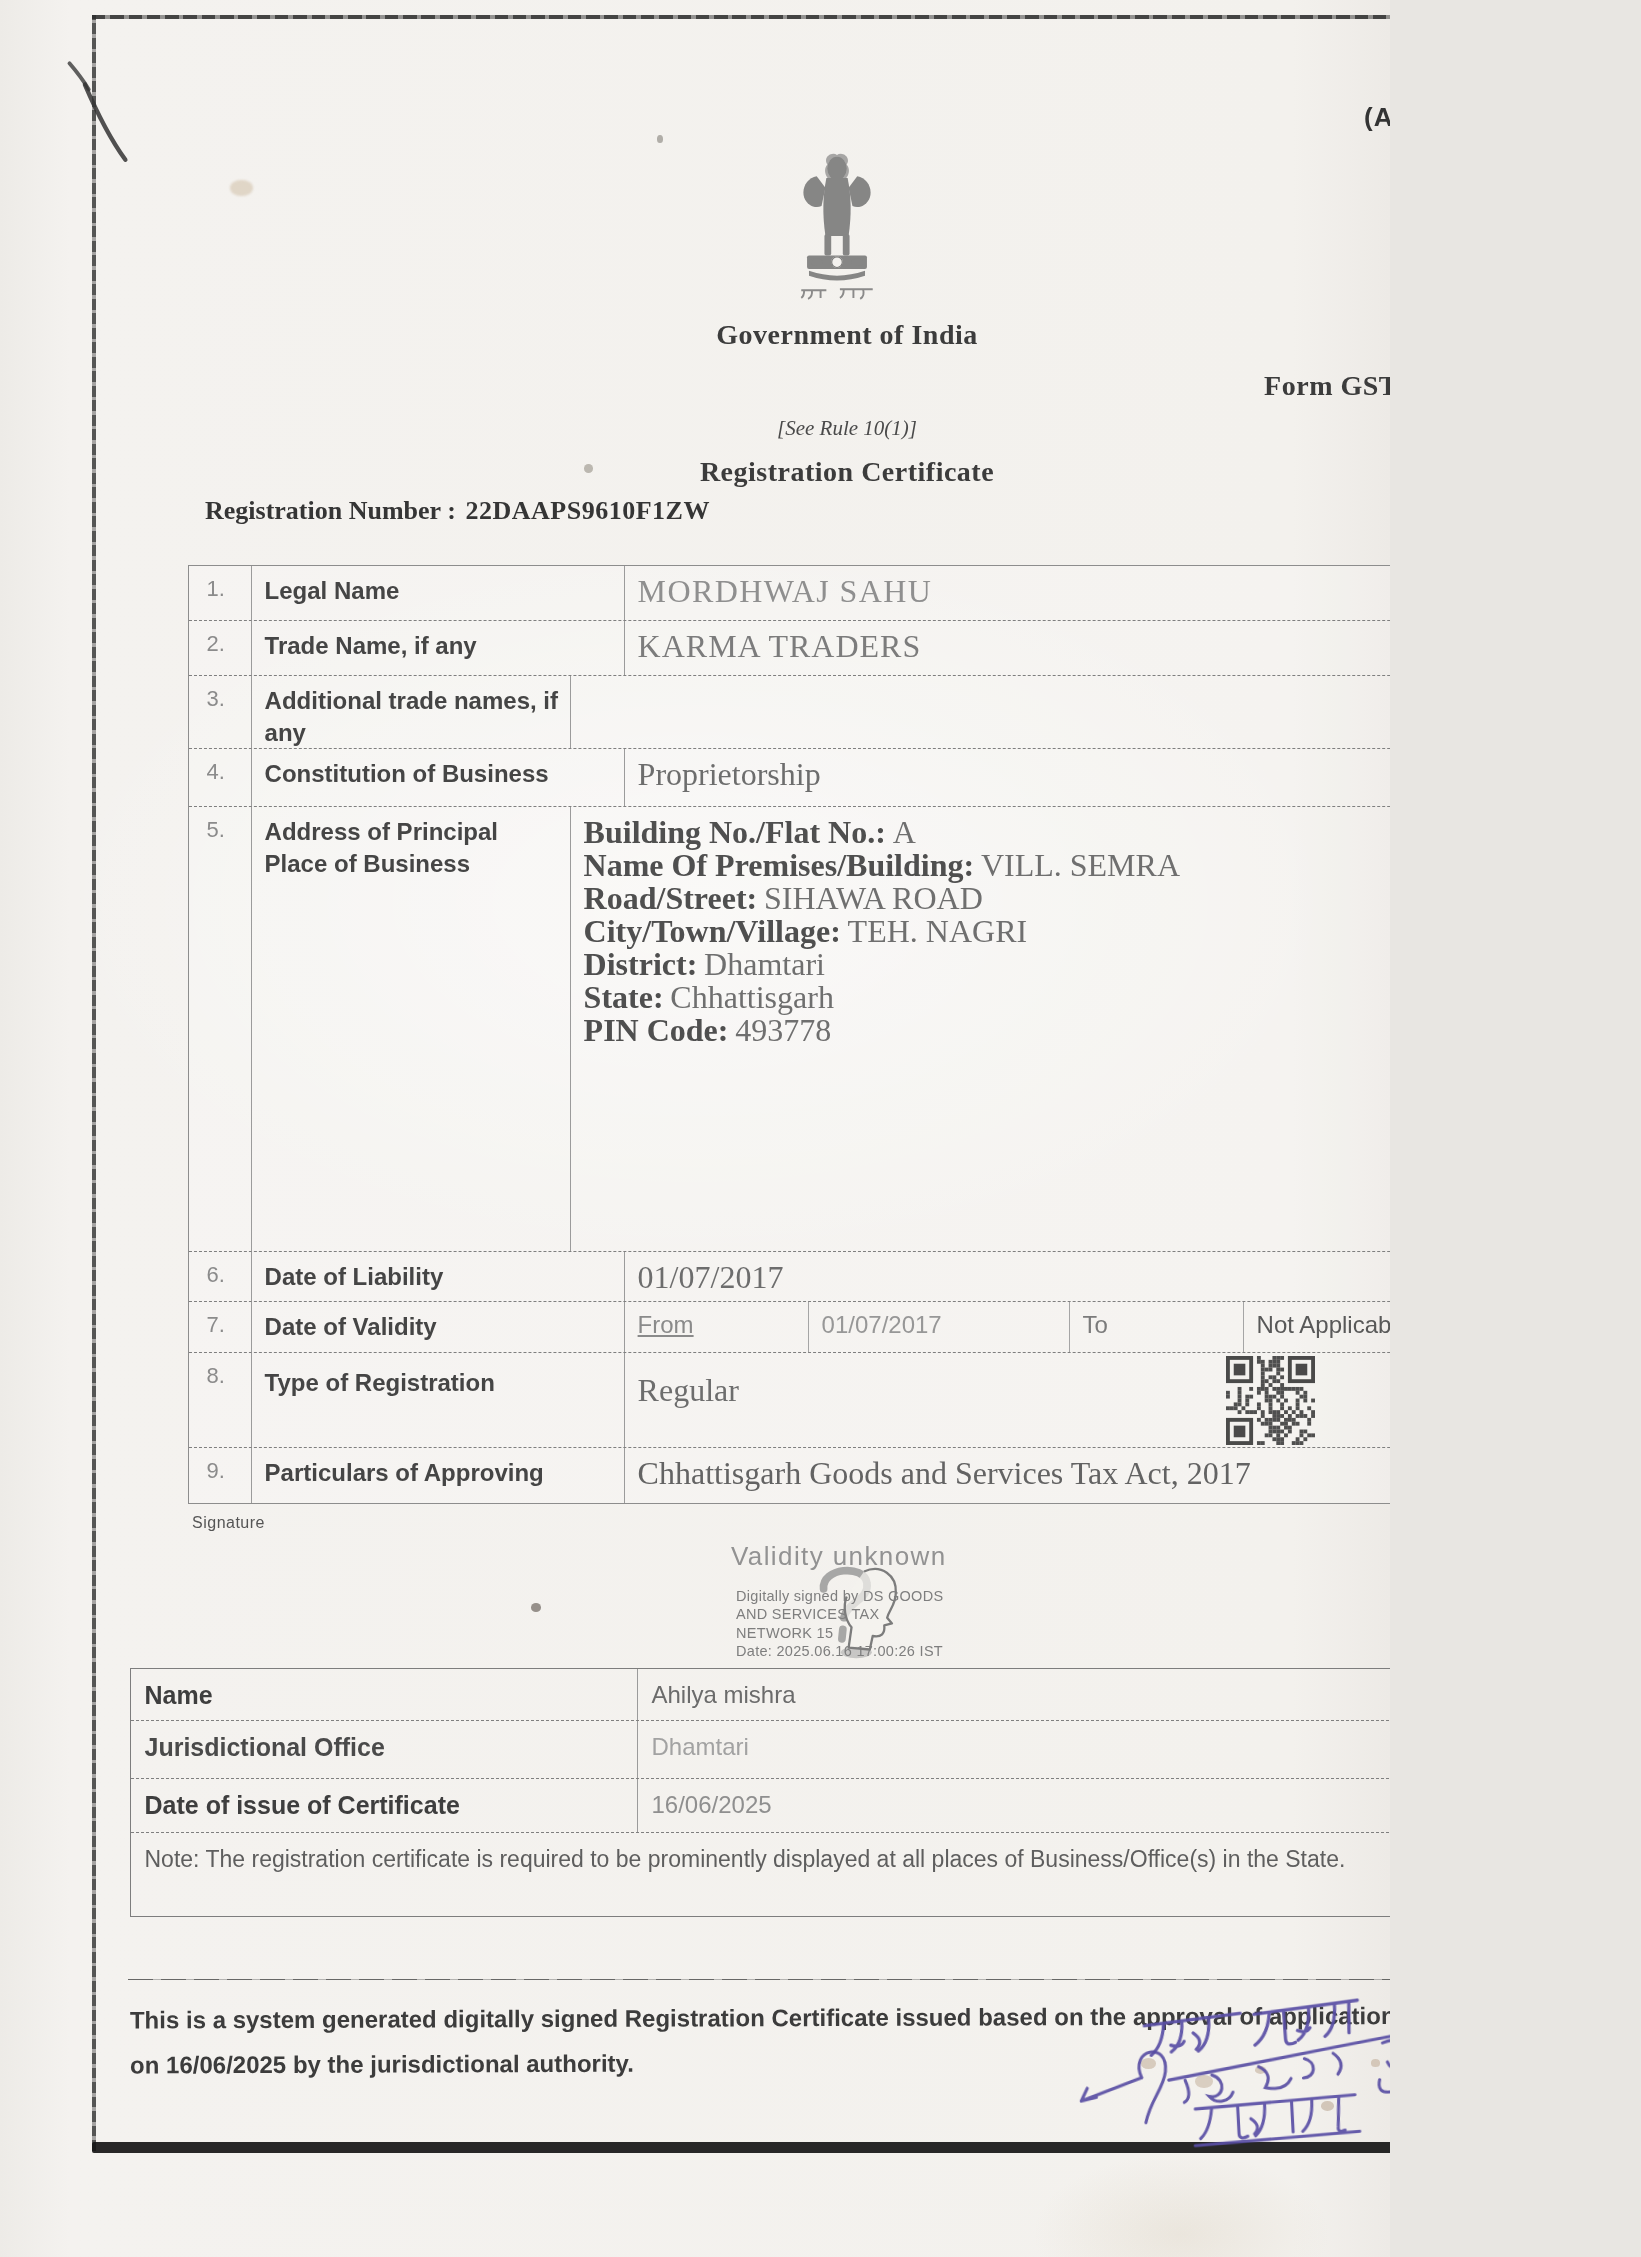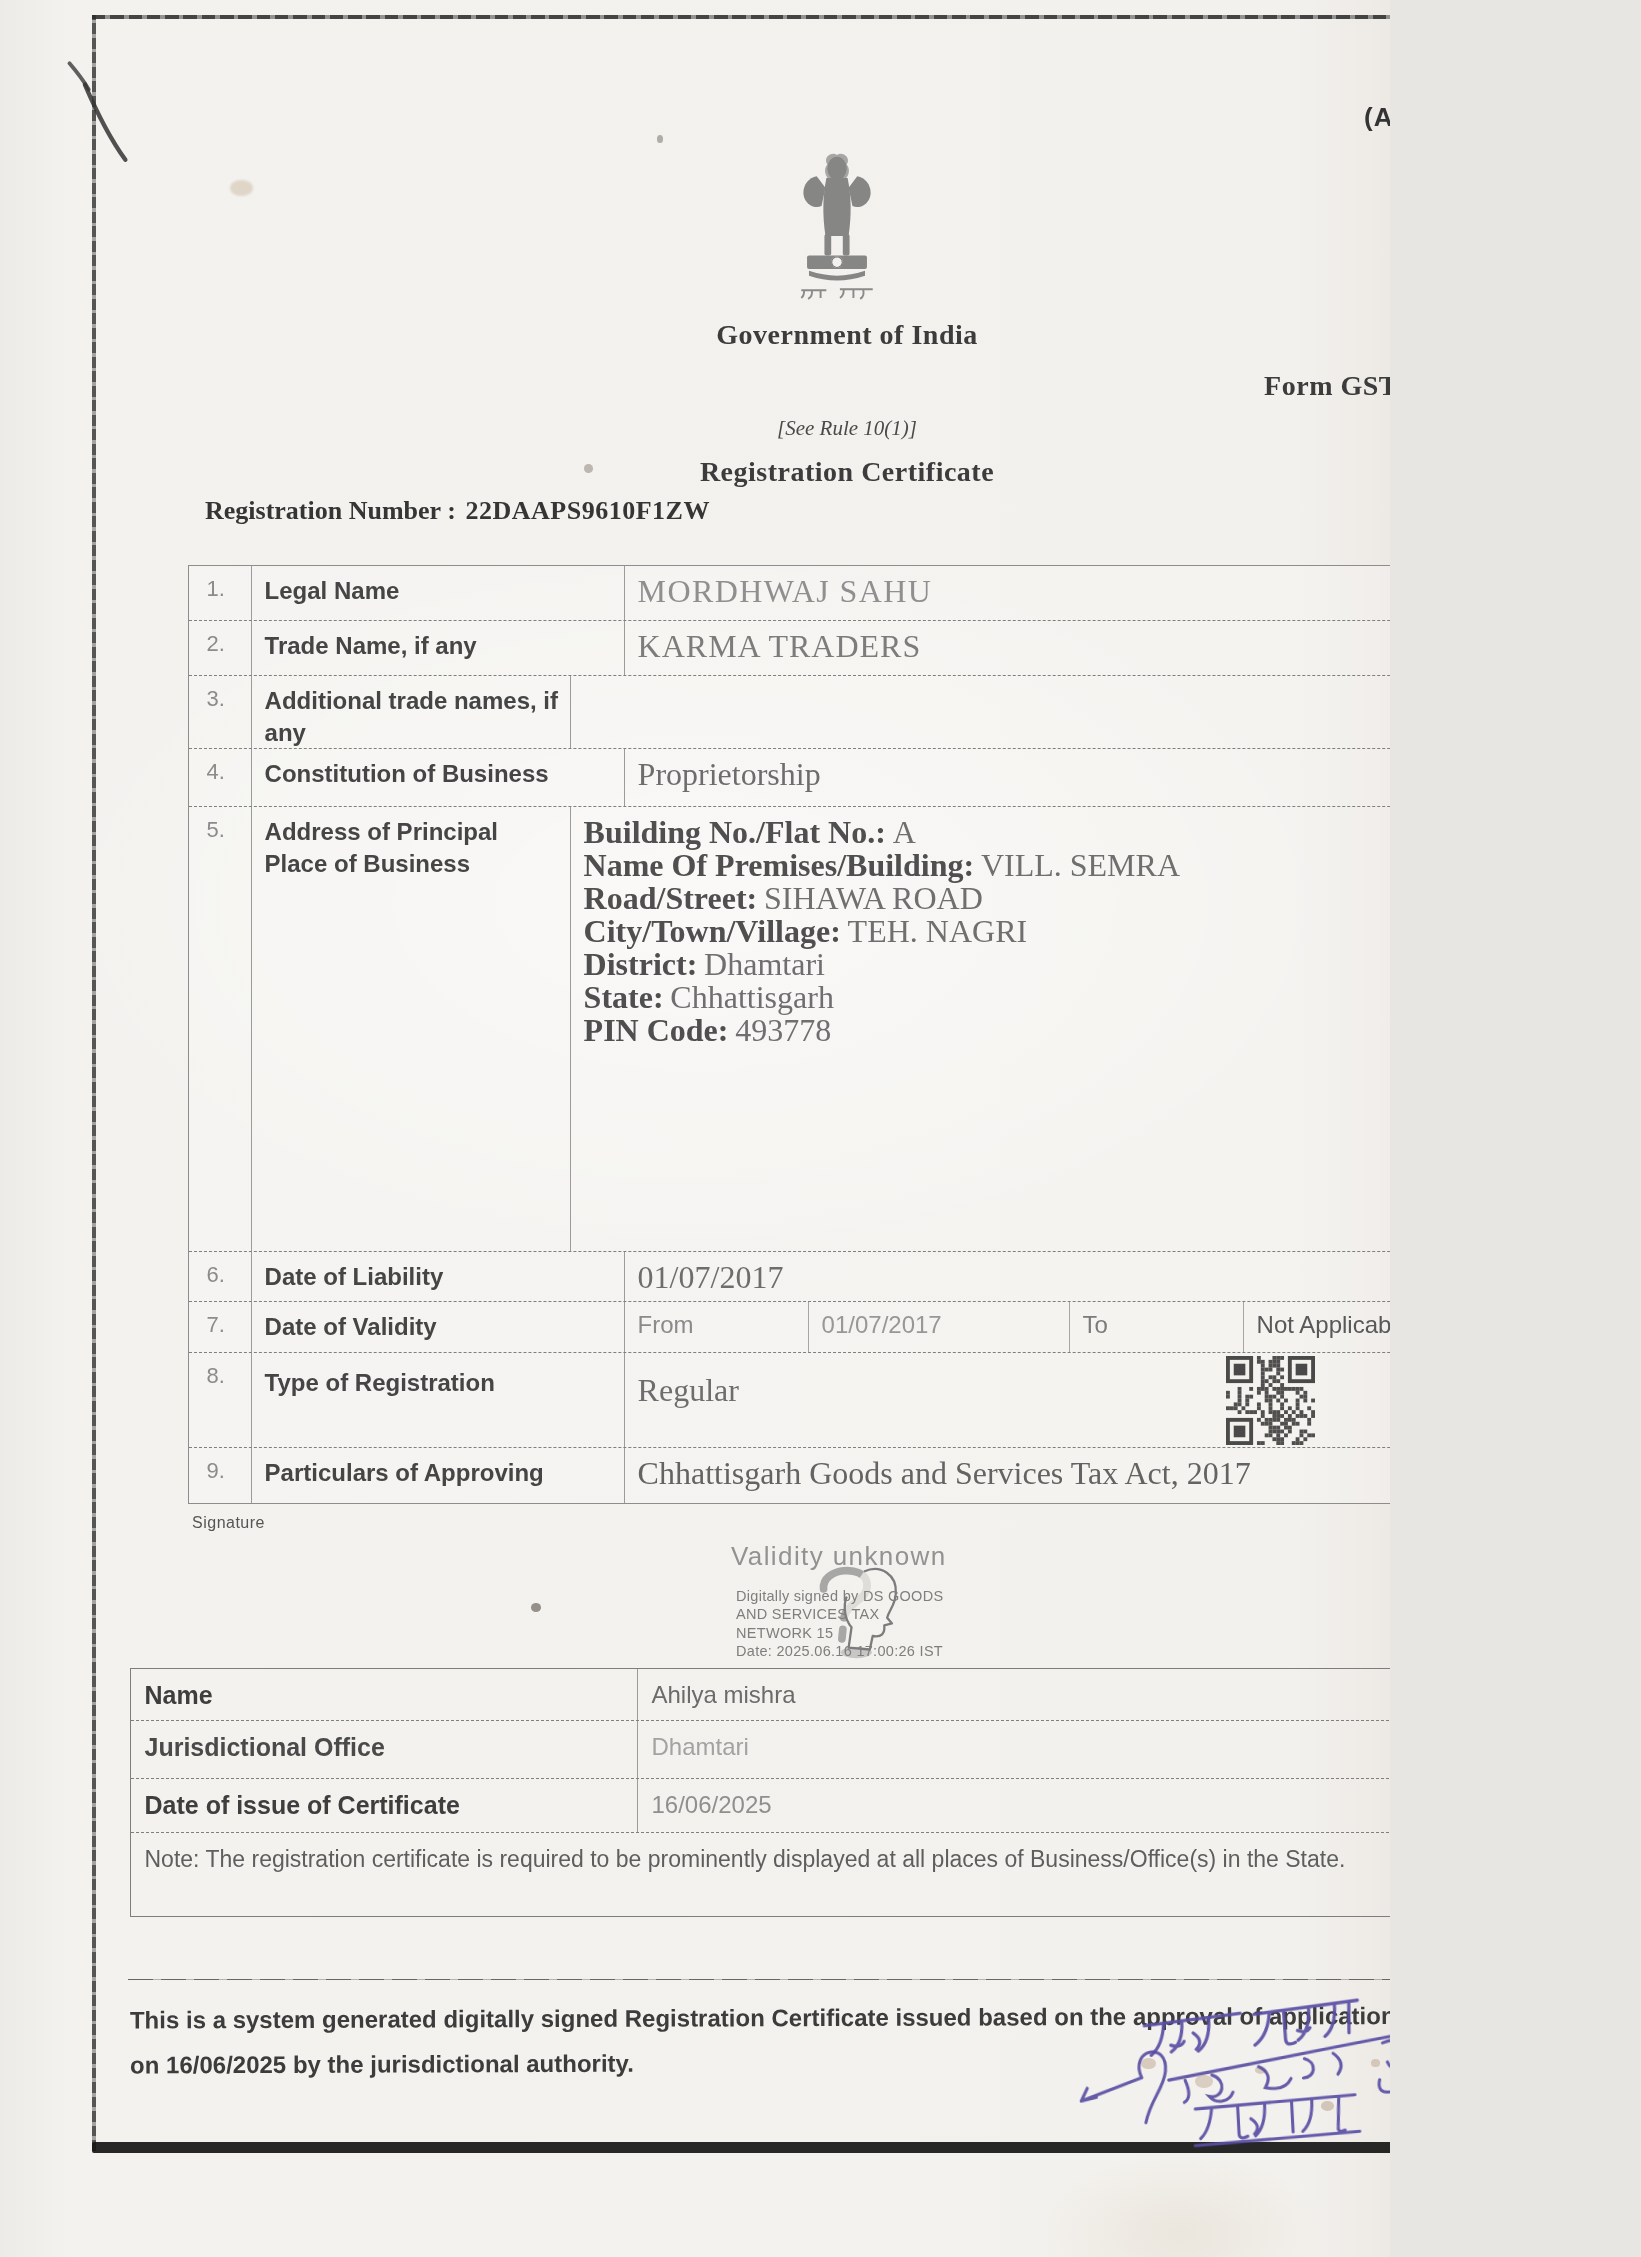--- a/index.html
+++ b/index.html
@@ -53,21 +53,21 @@
       font-size:24px;font-weight:700;color:#454545;line-height:32px;}
   .cell-value{flex:1;border-left:1px solid #9b9b9b;padding:8.7px 9.7px 0 12.6px;box-sizing:border-box;
       font-size:32px;color:#6d6d6d;line-height:33px;font-family:Liberation Serif, serif;}
   .v-faint{color:#8f8f8f;letter-spacing:1.4px;}
   .v-caps{letter-spacing:1px;color:#7c7c7c;}
   .addr .k{font-weight:700;color:#4f4f4f;margin-right:6.8px;}
   .addr .v{color:#6f6f6f;}
   
   .vsplit{flex:1;display:flex;border-left:1px solid #9b9b9b;box-sizing:border-box;}
   .vsub{padding:8.7px 9.7px 0 12.6px;box-sizing:border-box;font-size:24px;}
-  .w-from{width:183px;color:#8a8a8a;}
+  .w-from{width:183px;color:#8a8a8a;text-decoration:underline;}
   .w-fromv{width:261px;border-left:1px solid #a5a5a5;color:#979797;}
   .w-to{width:174px;border-left:1px solid #a5a5a5;color:#7b7b7b;}
   .w-tov{flex:1;border-left:1px solid #a5a5a5;color:#585858;}
   .qr{position:absolute;left:1037px;top:2.9px;width:89px;height:89px;filter:blur(0.3px);}
   
   .sig-label{left:192px;top:1514px;font-size:16px;color:#555;letter-spacing:0.5px;}
   .validity{left:731px;top:1541px;font-size:26px;color:#929292;letter-spacing:1.4px;}
   .qmark{left:787px;top:1556px;width:130px;height:108px;}
   .ds-lines{left:736px;top:1587px;font-size:14.5px;line-height:18.3px;color:#7e7e7e;letter-spacing:0.3px;}
   

